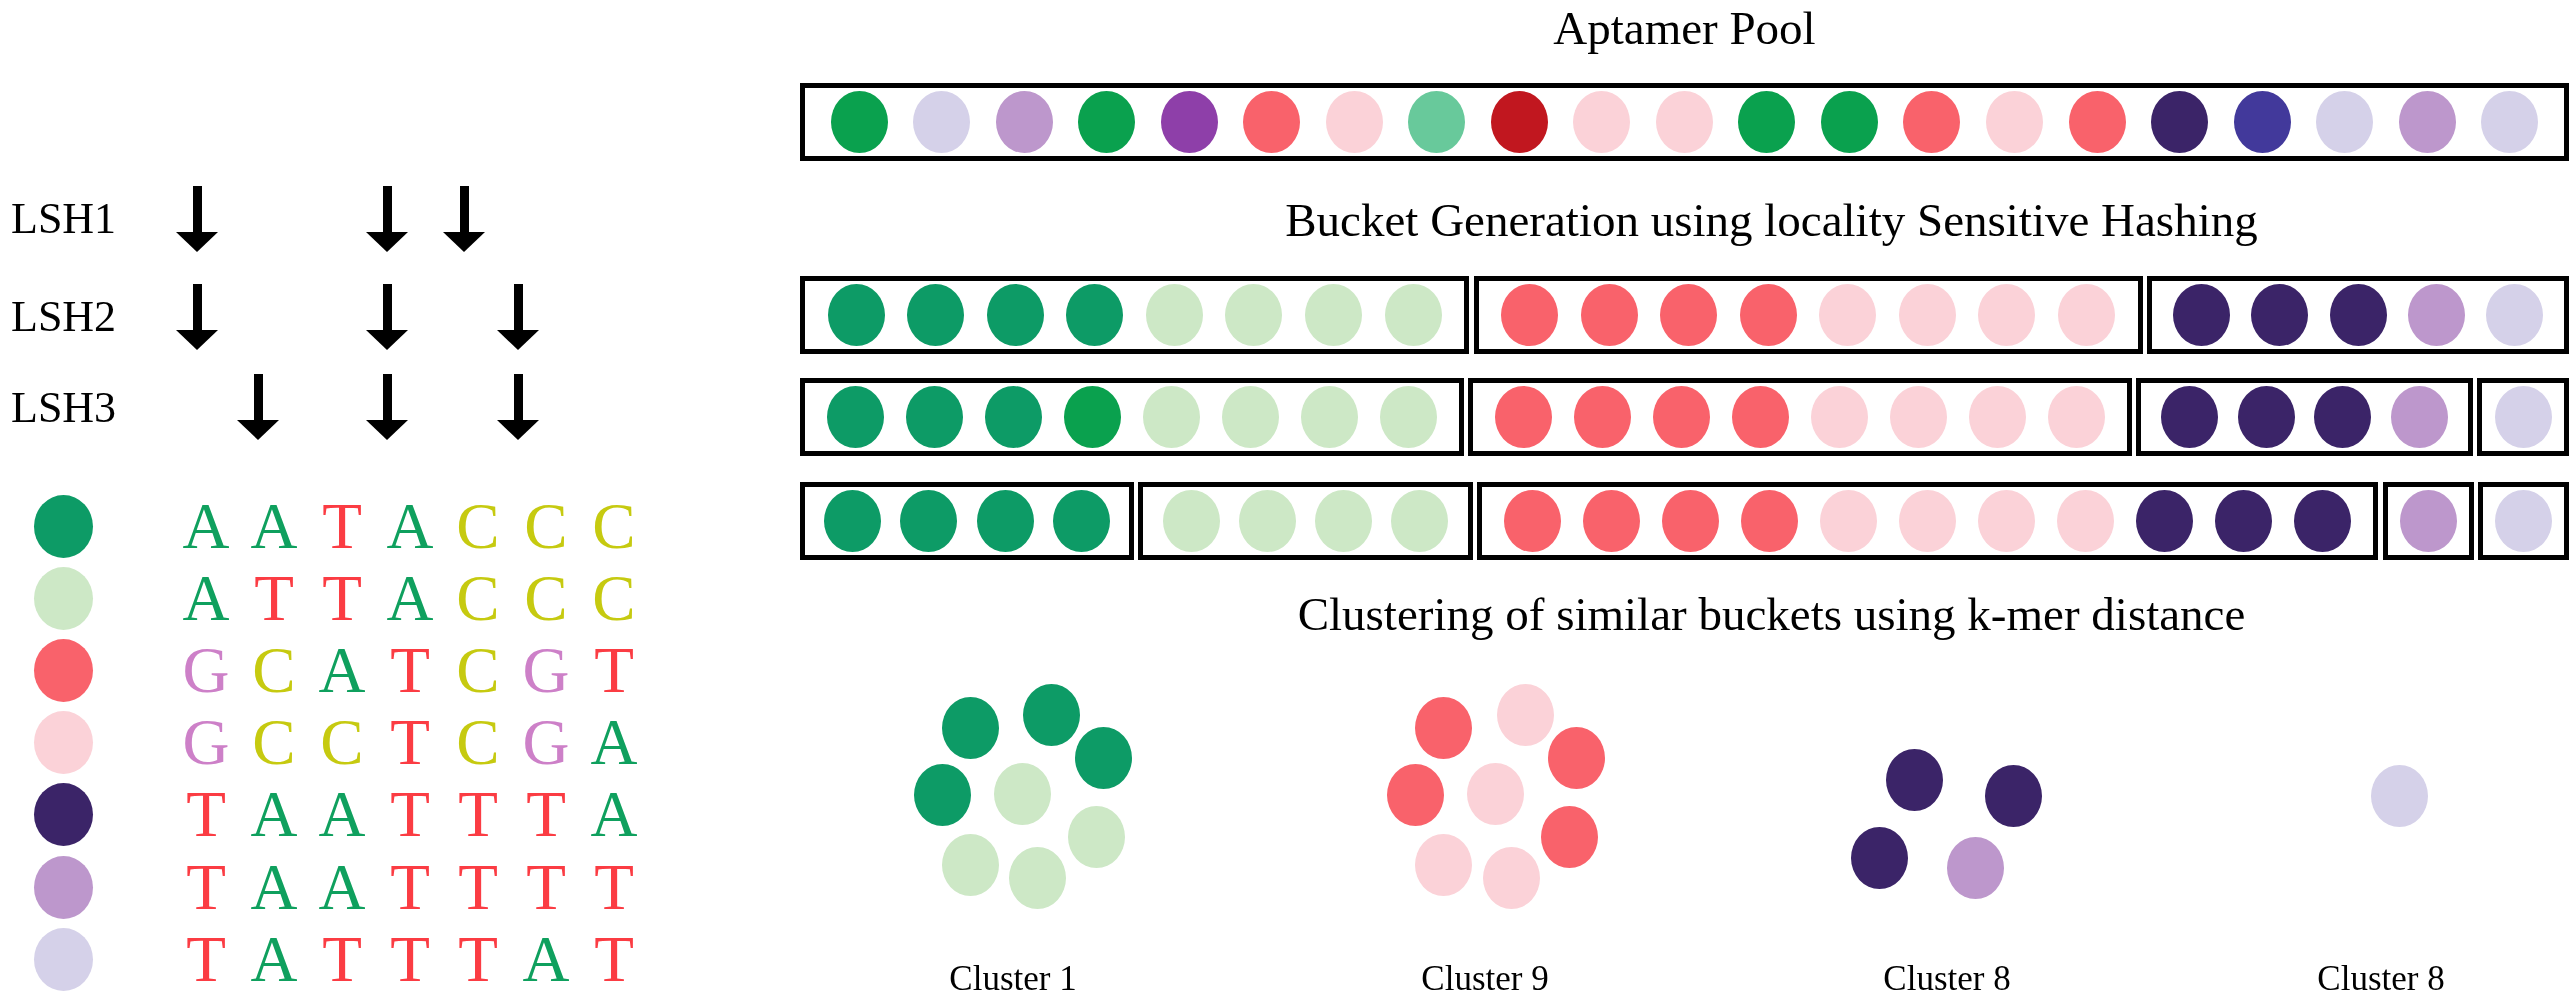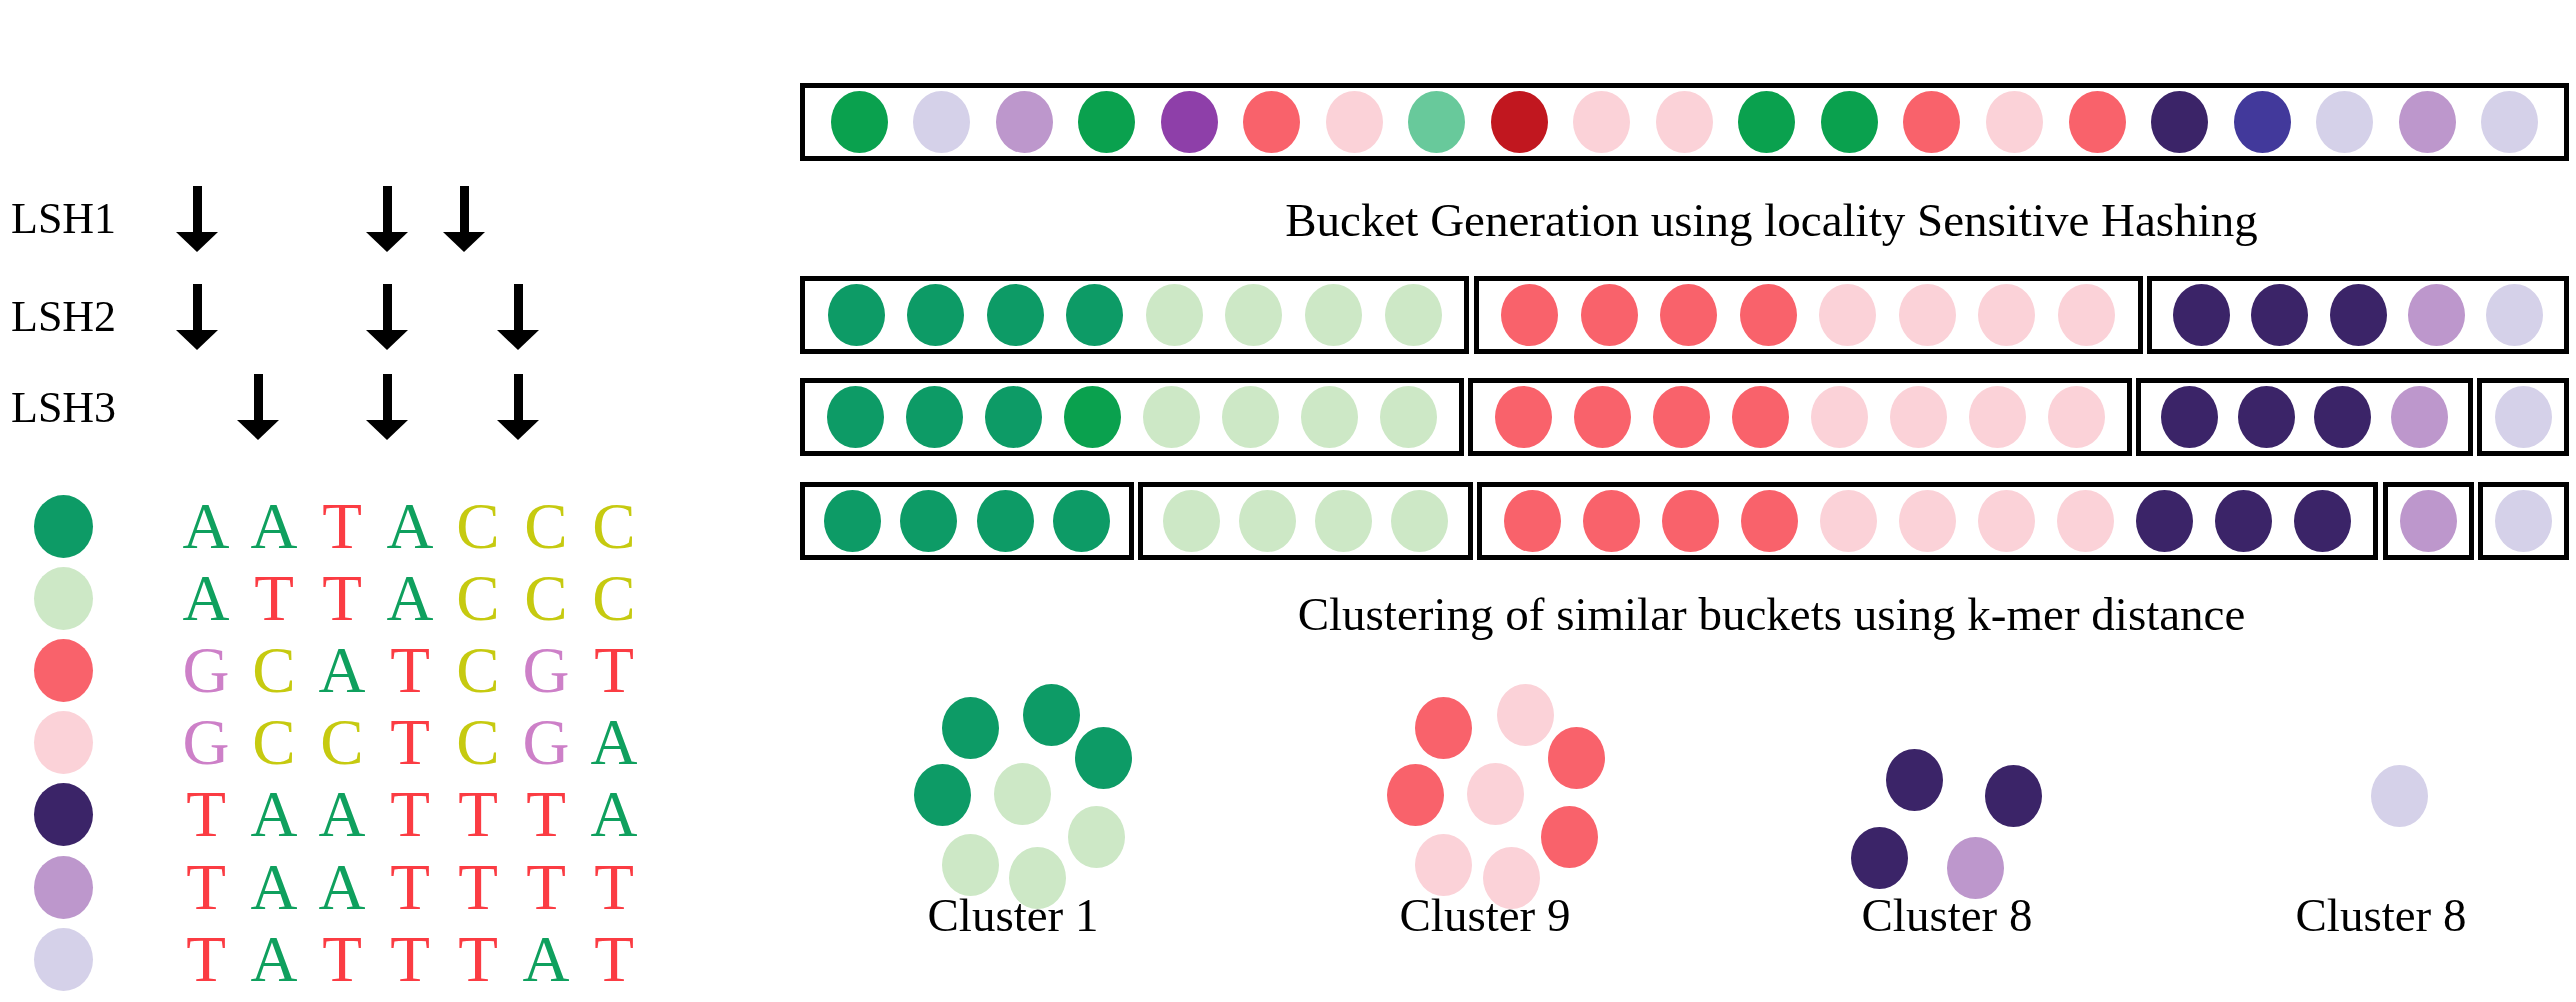--- a/index.html
+++ b/index.html
@@ -28,21 +28,21 @@
   .bdot{width:57px;height:62px;}
   .lsh-label{position:absolute;left:11px;font-size:44px;line-height:47px;white-space:nowrap;}
   .arrow{position:absolute;width:43px;height:66px;}
   .arrow .stem{width:8.8px;height:46px;background:#000;margin:0 auto;}
   .arrow .head{width:0;height:0;border-left:21.4px solid transparent;border-right:21.4px solid transparent;border-top:20.6px solid #000;}
   .legend-row{position:absolute;left:0;width:800px;height:63px;}
   .legend-dot{position:absolute;left:34px;top:0;width:59px;height:63px;border-radius:50%;}
   .seq{position:absolute;left:172px;top:0;display:flex;}
   .seq span{width:68px;text-align:center;font-size:65px;line-height:63px;}
   .cdot{position:absolute;width:57px;height:62px;border-radius:50%;}
-  .cluster-label{position:absolute;top:890px;font-size:47px;line-height:1.1;transform:translateX(-50%);white-space:nowrap;}
+  .cluster-label{position:absolute;top:960px;font-size:35px;line-height:1.1;transform:translateX(-50%);white-space:nowrap;}
 </style>
 </head>
 <body>
 
 <div id="left-panel">
   <div id="lsh-rows">
       <div class="lsh-label" style="top: 195px;">LSH1</div>
       <div class="arrow" style="left: 176px; top: 186px;">
         <div class="stem"></div>
         <div class="head"></div>
@@ -164,20 +164,21 @@
           <span style="color: rgb(251, 60, 67);">T</span>
           <span style="color: rgb(251, 60, 67);">T</span>
           <span style="color: rgb(15, 160, 94);">A</span>
           <span style="color: rgb(251, 60, 67);">T</span>
         </div>
       </div>
     </div>
 </div>
 
 <div id="right-panel">
+  <div class="title" style="top:1.5px;">Aptamer Pool</div>
   <div class="pool-box" id="pool-box">
       <div class="dot bdot" style="background: rgb(10, 161, 78);"></div>
       <div class="dot bdot" style="background: rgb(213, 209, 233);"></div>
       <div class="dot bdot" style="background: rgb(189, 151, 204);"></div>
       <div class="dot bdot" style="background: rgb(10, 161, 78);"></div>
       <div class="dot bdot" style="background: rgb(142, 63, 169);"></div>
       <div class="dot bdot" style="background: rgb(249, 98, 107);"></div>
       <div class="dot bdot" style="background: rgb(251, 210, 216);"></div>
       <div class="dot bdot" style="background: rgb(104, 201, 155);"></div>
       <div class="dot bdot" style="background: rgb(193, 23, 31);"></div>

